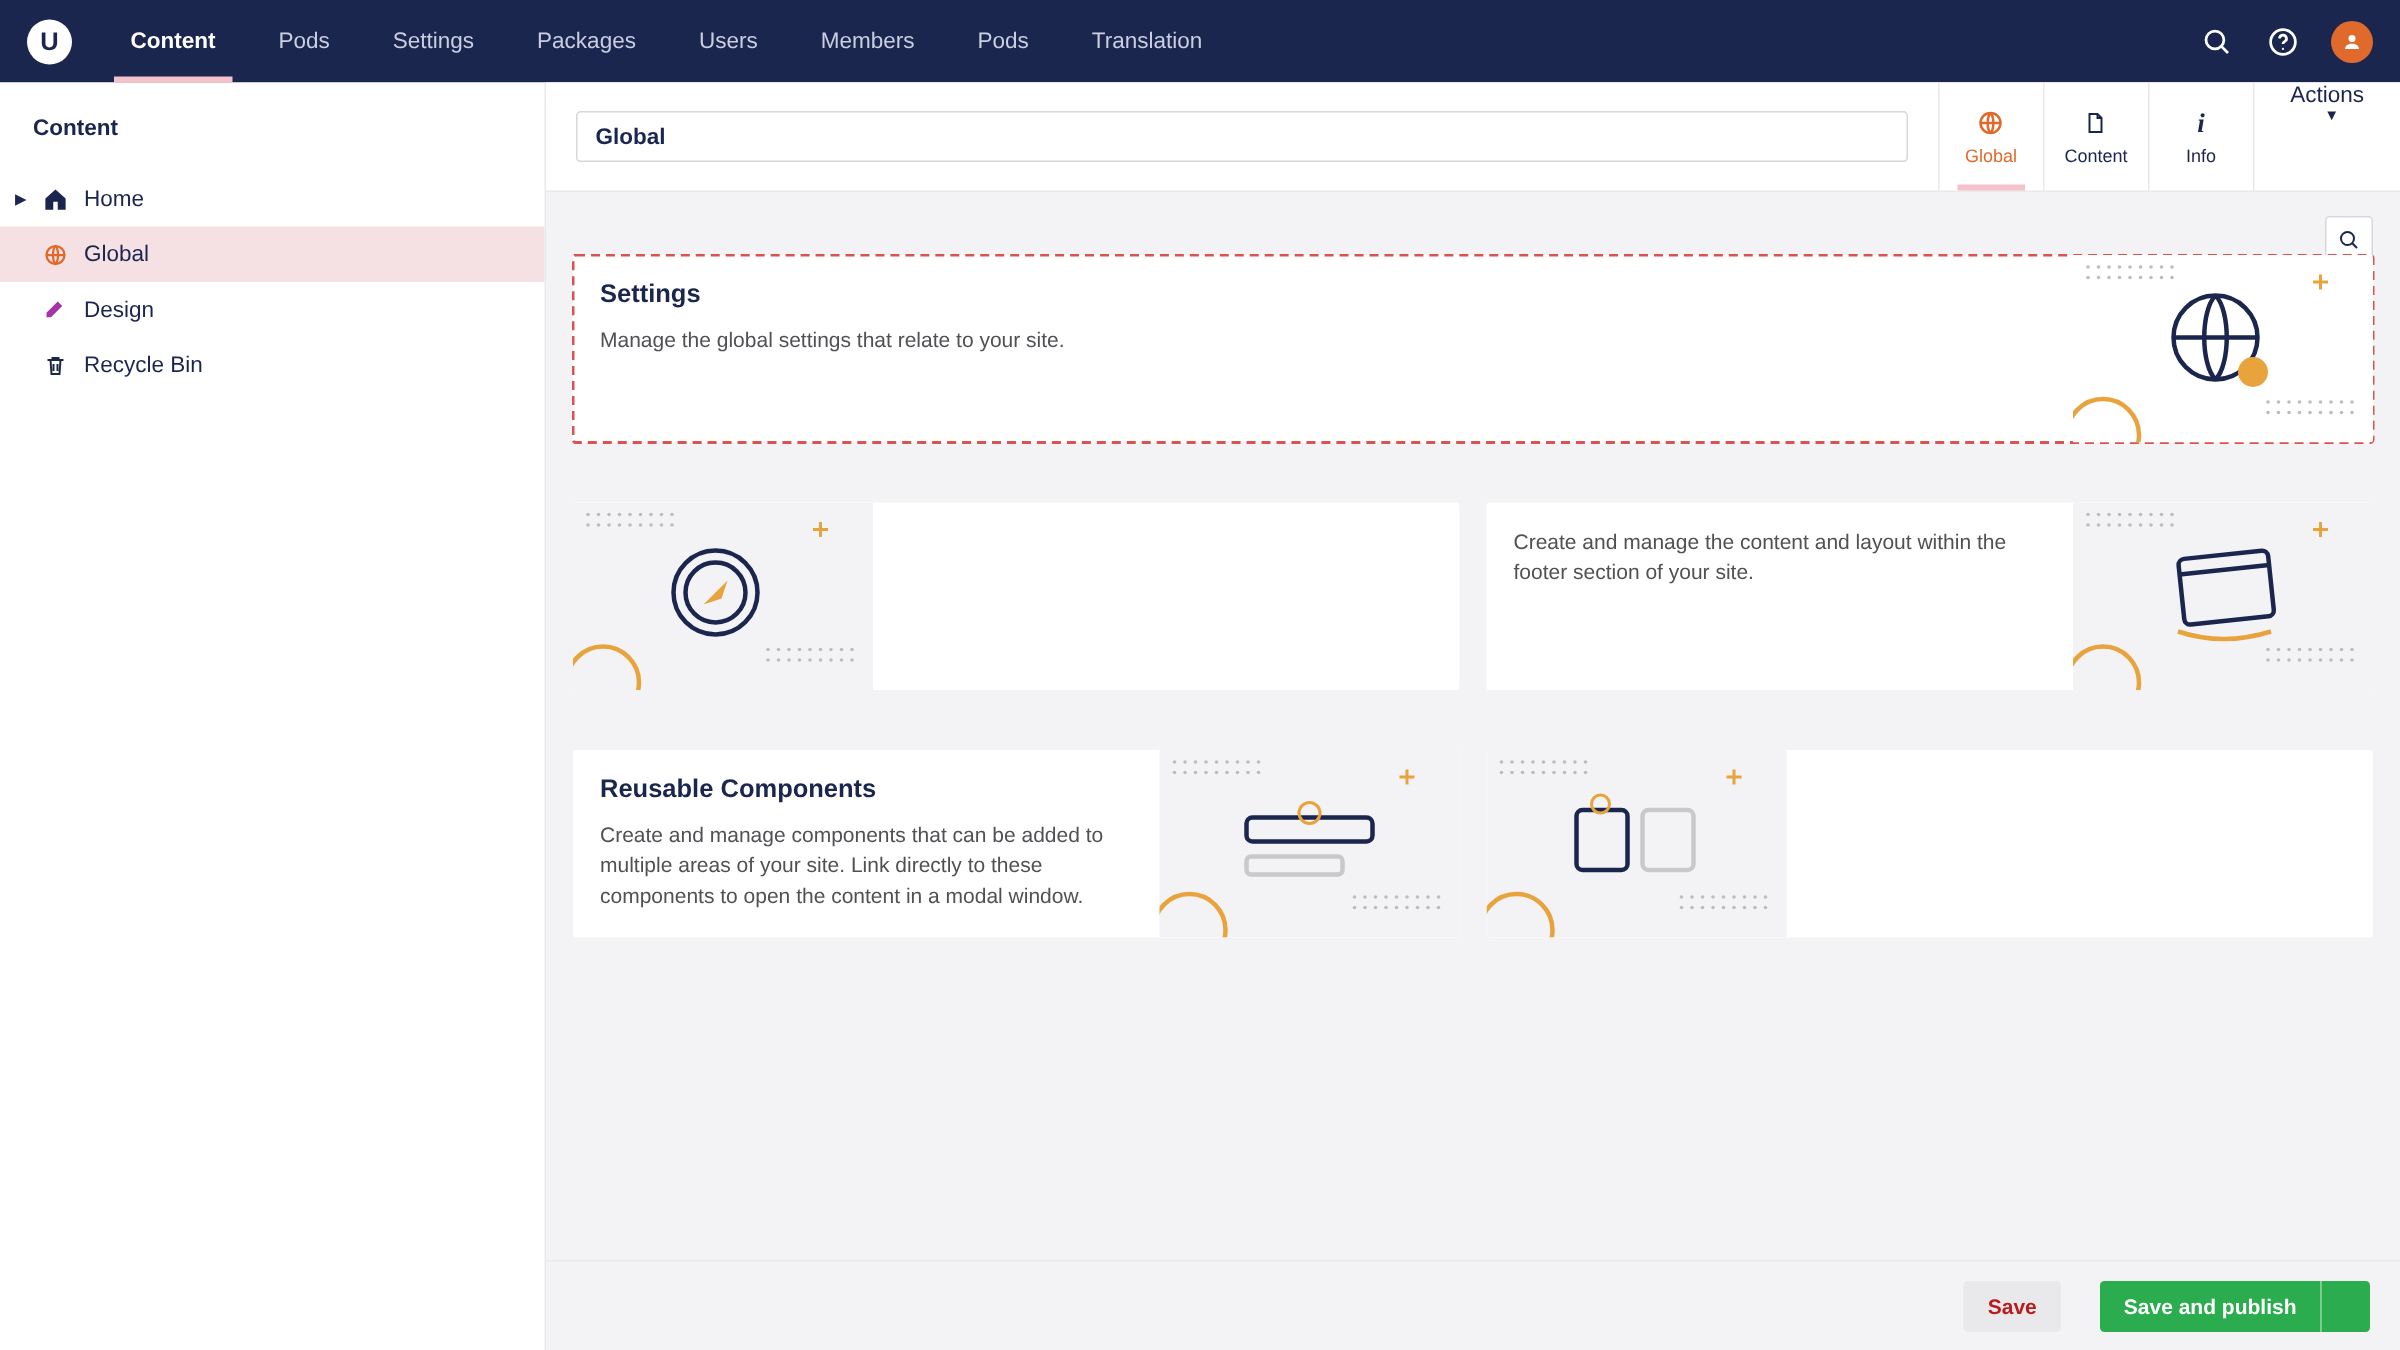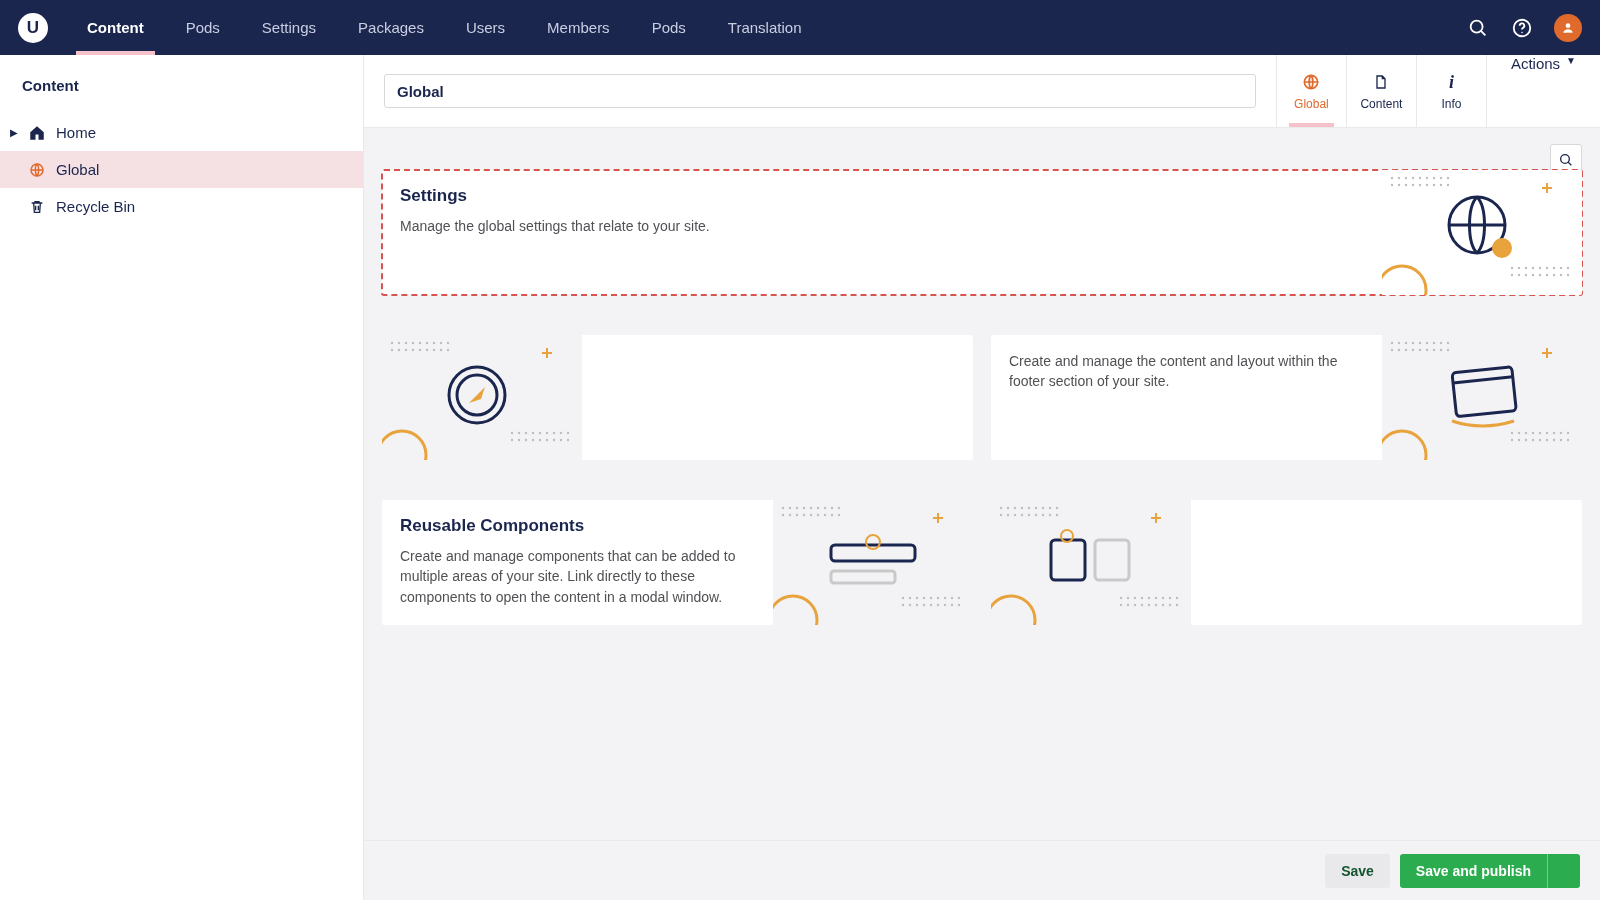--- a/index.html
+++ b/index.html
@@ -31,21 +31,21 @@
   
   .main { flex: 1; display: flex; flex-direction: column; background:#fff; }
   .subheader { display: flex; border-bottom: 1px solid #e9e9eb; background:#fff; }
   .name-input-wrap { flex:1; padding: 19px 20px 19px 20px; }
   .name-input { width: 100%; height: 34px; border: 1px solid #d8d7d9; border-radius: 3px; padding: 0 12px; font-size: 15px; font-weight: 700; color:#1b264f; }
   .view-tabs { display:flex; }
   .view-tab { border-left: 1px solid #e9e9eb; width: 70px; display:flex; flex-direction:column; align-items:center; justify-content:center; cursor:pointer; font-size:12px; color:#1b264f; padding: 10px 0; position:relative; }
   .view-tab.active { color:#e06a2b; }
   .view-tab.active::after { content:""; position:absolute; bottom:0; left:12px; right:12px; height:4px; background:#f5c1cb; }
   .view-tab-icon { height:22px; display:flex; align-items:center; justify-content:center; margin-bottom:4px; }
-  .actions-wrap { border-left:1px solid #e9e9eb; display:flex; padding: 0 24px; cursor:pointer; font-size:15px; }
+  .actions-wrap { border-left:1px solid #e9e9eb; display:flex; align-items:center; padding: 0 24px; cursor:pointer; font-size:15px;flex-direction:column; }
   .actions-wrap .caret { margin-left:6px; font-size:10px; }
 
   
   .canvas { flex:1; background:#f3f3f5; padding: 18px 18px 0 18px; overflow:auto; position:relative; }
   .canvas-search { position:absolute; top:16px; right:18px; width:32px; height:32px; border:1px solid #d8d7d9; background:#fff; border-radius:3px; display:flex; align-items:center; justify-content:center; cursor:pointer; }
   .card-row { display:flex; gap:18px; margin-top:40px; }
   .card-row:first-of-type { margin-top:24px; }
   .card { background:#fff; border-radius:2px; flex:1; min-height:125px; display:flex; overflow:hidden; position:relative; cursor:pointer; }
   .card.full { flex-basis:100%; }
   .card-body { padding: 16px 18px; flex:1; }
@@ -58,23 +58,23 @@
 
   
   .illus { position:absolute; inset:0; }
   .dots { fill:#bdbdbd; }
   .plus { stroke:#e8a33d; stroke-width:2; fill:none; }
   .ring { stroke:#e8a33d; stroke-width:3; fill:none; }
 
   
   .footerbar { height:60px; background:#f3f3f5; border-top:1px solid #e9e9eb; display:flex; align-items:center; justify-content:flex-end; padding:0 20px; gap:10px; }
   .btn { height:34px; border-radius:3px; border:none; padding:0 16px; font-size:14px; cursor:pointer; font-weight:600; }
-  .btn-secondary { background:#e9e9eb; color:#14532d; }
+  .btn-secondary { background:#e9e9eb; color:#b91c1c; }
   .btn-group { display:flex; }
-  .btn-primary { background:#2bac4e; color:#fff; border-radius:3px 0 0 3px; }
+  .btn-primary { background:#2bac4e; color:#fff; border-radius:3px 0 0 3px;margin-left:16px; }
   .btn-caret { background:#2bac4e; color:#fff; width:28px; border-left:1px solid rgba(255,255,255,.35); border-radius:0 3px 3px 0; display:flex; align-items:center; justify-content:center; }
 </style>
 </head>
 <body>
 
 <div class="topnav">
   <div class="logo">U</div>
   <div class="topnav-items">
       <div class="topnav-item active">Content</div>
       <div class="topnav-item">Pods</div>
@@ -127,20 +127,29 @@
             <svg width="18" height="18" viewBox="0 0 24 24" fill="none" stroke="#e06a2b" stroke-width="2">
               <circle cx="12" cy="12" r="8"></circle>
               <path d="M4 12h16M12 4c3 3 3 13 0 16M12 4c-3 3-3 13 0 16"></path>
             </svg>
           </span>
           <span class="tree-label">Global</span>
         </div>
         <div class="tree-item">
           <span class="tree-expander"></span>
           <span class="tree-icon">
+            <svg width="18" height="18" viewBox="0 0 24 24" fill="#a832a8">
+              <path d="M4 14 L14 4 L18 8 L8 18 L4 18 Z"></path>
+            </svg>
+          </span>
+          <span class="tree-label">Design</span>
+        </div>
+        <div class="tree-item">
+          <span class="tree-expander"></span>
+          <span class="tree-icon">
             <svg width="16" height="18" viewBox="0 0 24 24" fill="none" stroke="#1b264f" stroke-width="2">
               <path d="M4 6h16M9 6V4h6v2M7 6l1 14h8l1-14M10 10v7M14 10v7"></path>
             </svg>
           </span>
           <span class="tree-label">Recycle Bin</span>
         </div>
       </div>
   </div>
 
   <div class="main">

